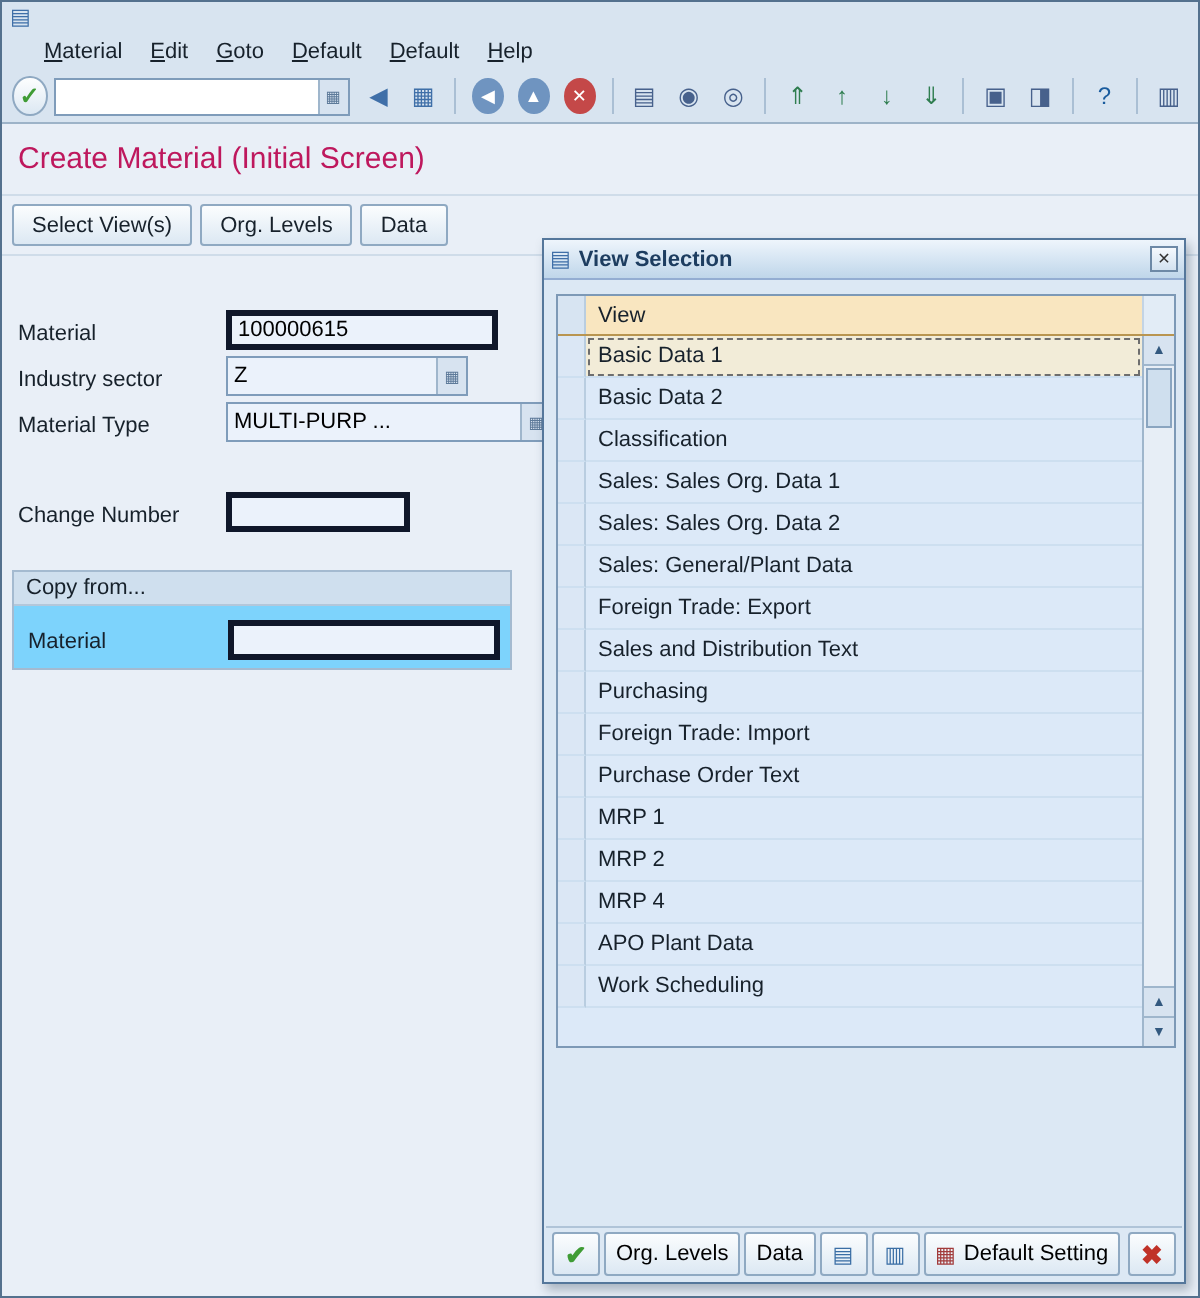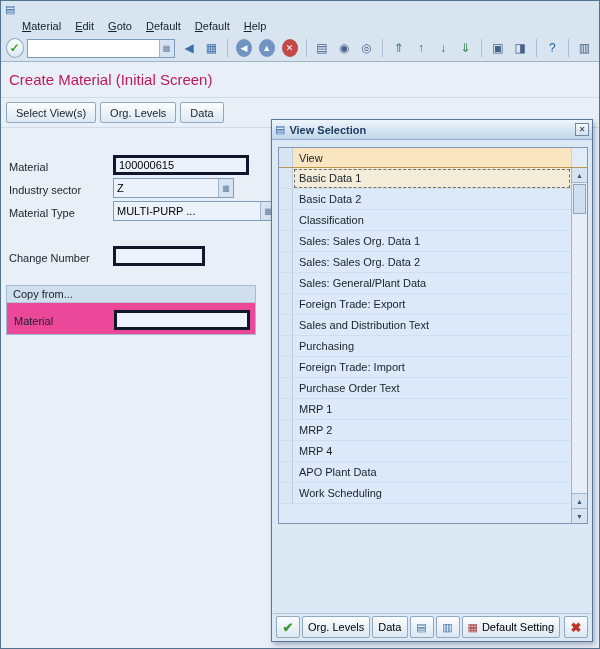--- a/index.html
+++ b/index.html
@@ -22,21 +22,21 @@
 .tb-sep{width:1px;height:18px;background:#aabfd4;margin:0 3px;border:0;padding:0}
 .title-row{height:36px;border-bottom:1px solid #cfdce9;display:flex;align-items:center;padding:0 8px}
 .page-title{font-size:15px;font-weight:normal;color:#be185d}
 .app-toolbar{height:30px;border-bottom:1px solid #cfdce9;display:flex;align-items:center;gap:4px;padding:0 5px}
 .btn{background:linear-gradient(#fbfdfe,#dce8f3);border:1px solid #8fa9c2;border-radius:2px;height:21px;padding:0 9px;font:inherit;color:#17212b}
 .form-area{position:absolute;left:0;top:128px;right:0;bottom:0}
 .flabel{position:absolute;left:8px;height:20px;line-height:20px;white-space:nowrap}
 .field{position:absolute;height:20px;border:3px solid #0f172a;background:#ebf2fb;font:inherit;padding:0 3px}
 .combo{position:absolute;height:20px;border:1px solid #7f9cba;background:#ebf2fb;display:flex}
 .combo input{flex:1;border:0;background:transparent;font:inherit;padding:0 3px;min-width:0;outline:0}
-.groupbox{position:absolute;background:#ec4899;border:1px solid #a4bad0}
+.groupbox{position:absolute;background:#7dd3fc;border:1px solid #a4bad0}
 .group-title{height:17px;background:#cfdfee;border-bottom:1px solid #b3c7da;padding:2px 6px}
 .groupbox .flabel{left:7px}
 .dialog{position:absolute;left:270px;top:118px;width:322px;height:523px;background:#dce8f4;border:1px solid #55779b;box-shadow:2px 3px 5px rgba(50,70,90,.35);z-index:5}
 .dlg-titlebar{height:20px;background:linear-gradient(#eef5fc,#bfd6ea);border-bottom:1px solid #93add2;display:flex;align-items:center;gap:4px;padding:0 3px}
 .dlg-icon{font-size:11px;color:#3f6fa8}
 .dlg-title{flex:1;font-weight:bold;color:#1d3d60}
 .dlg-close{width:14px;height:13px;border:1px solid #6d89a6;background:linear-gradient(#f5f9fd,#d3e2f0);font-size:8px;line-height:1;display:flex;align-items:center;justify-content:center;color:#333;padding:0}
 .vs-table{position:absolute;left:6px;top:27px;width:310px;height:377px;border:1px solid #7d99b6;display:flex;flex-direction:column;background:#dce9f8}
 .vs-header{height:20px;display:flex;border-bottom:1px solid #b99550}
 .vs-corner{width:14px;background:#d7e4f2;border-right:1px solid #b9cde0}

